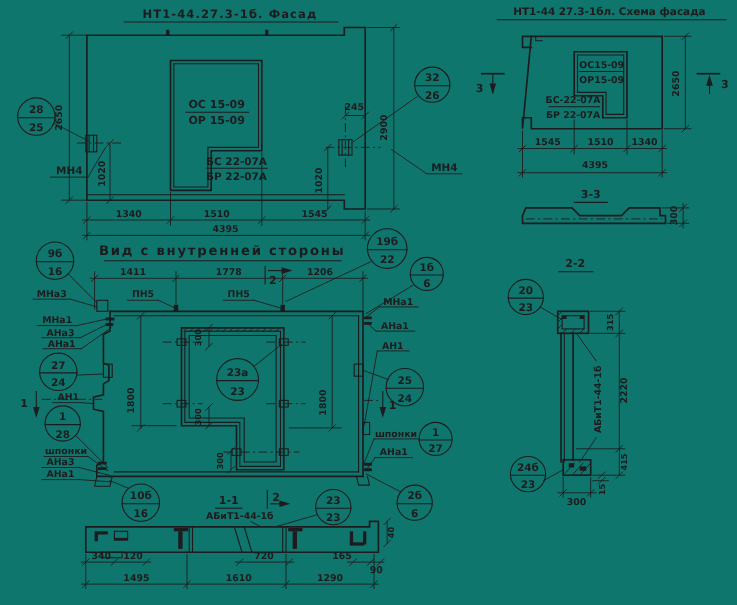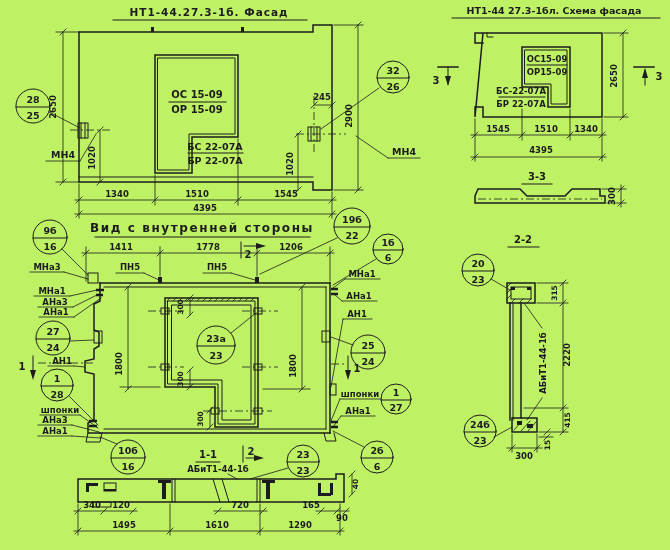--- a/index.html
+++ b/index.html
@@ -1,16 +1,16 @@
 <!DOCTYPE html>
 <html><head>
 <meta charset="utf-8">
 <style>
   html,body{margin:0;padding:0;background:#e8e6e2;}
-  .page{width:670px;height:550px;background:#bef264;position:relative;overflow:hidden;}
+  .page{width:670px;height:550px;background:#0f766e;position:relative;overflow:hidden;}
   svg{position:absolute;left:0;top:0;}
   .s1{stroke:#1c1c1e;stroke-width:1.5;fill:none;stroke-linecap:square;}
   .s2{stroke:#1c1c1e;stroke-width:1;fill:none;stroke-linecap:square;}
   .sd{stroke:#1c1c1e;stroke-width:0.8;fill:none;stroke-linecap:square;}
   .dash{stroke:#1c1c1e;stroke-width:0.8;fill:none;stroke-dasharray:8 3 2 3;}
   .blk{fill:#1c1c1e;stroke:none;}
   .th{stroke:#1c1c1e;stroke-width:2.6;fill:none;}
   text{fill:#1c1c1e;font-family:"DejaVu Sans",sans-serif;font-weight:bold;text-anchor:middle;}
   .t7{font-size:7.5px;}
   .t8{font-size:8.5px;}

